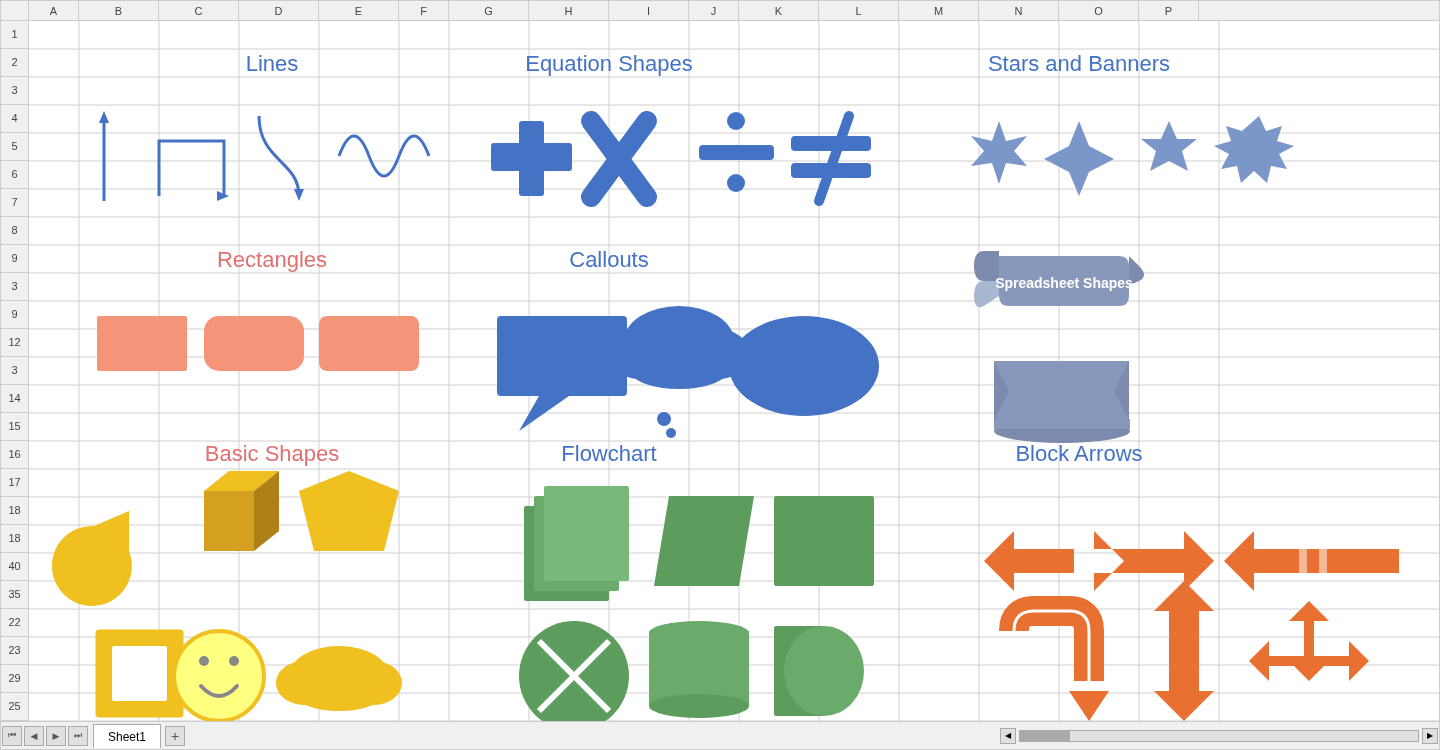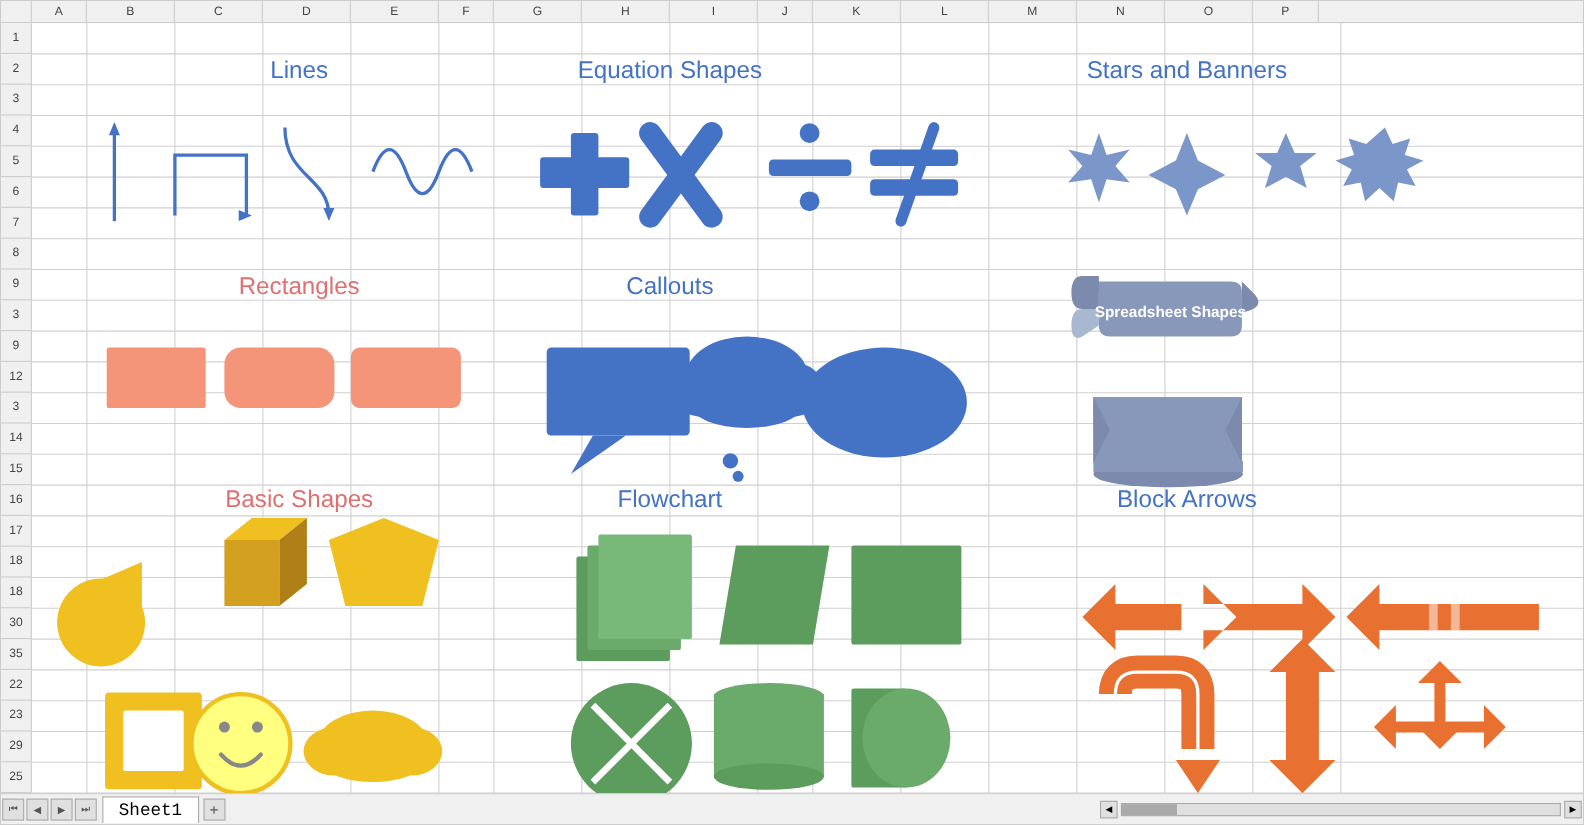--- a/index.html
+++ b/index.html
@@ -102,25 +102,24 @@
       justify-content: center;
       font-size: 9px;
       color: #555;
     }
     .sheet-tab {
       height: 24px;
       padding: 0 14px;
       border: 1px solid #aaa;
       border-bottom: none;
       background: #fff;
-      font-size: 16px;
+      font-size: 12px;
       line-height: 24px;
       cursor: pointer;
       margin-left: 4px;
-      font-family: Liberation Mono, monospace;
     }
     .add-sheet {
       width: 20px;
       height: 20px;
       border: 1px solid #aaa;
       background: #e0e0e0;
       margin-left: 4px;
       display: flex;
       align-items: center;
       justify-content: center;
@@ -186,21 +185,21 @@
       <div class="row-num" style="height:28px">3</div>
       <div class="row-num" style="height:28px">9</div>
       <div class="row-num" style="height:28px">12</div>
       <div class="row-num" style="height:28px">3</div>
       <div class="row-num" style="height:28px">14</div>
       <div class="row-num" style="height:28px">15</div>
       <div class="row-num" style="height:28px">16</div>
       <div class="row-num" style="height:28px">17</div>
       <div class="row-num" style="height:28px">18</div>
       <div class="row-num" style="height:28px">18</div>
-      <div class="row-num" style="height:28px">30</div>
+      <div class="row-num" style="height:28px">40</div>
       <div class="row-num" style="height:28px">35</div>
       <div class="row-num" style="height:28px">22</div>
       <div class="row-num" style="height:28px">23</div>
       <div class="row-num" style="height:28px">29</div>
       <div class="row-num" style="height:28px">25</div>
     </div>
 
     <div class="grid-main">
 
       <svg class="shapes-svg" viewBox="0 0 1412 720" xmlns="http://www.w3.org/2000/svg">

